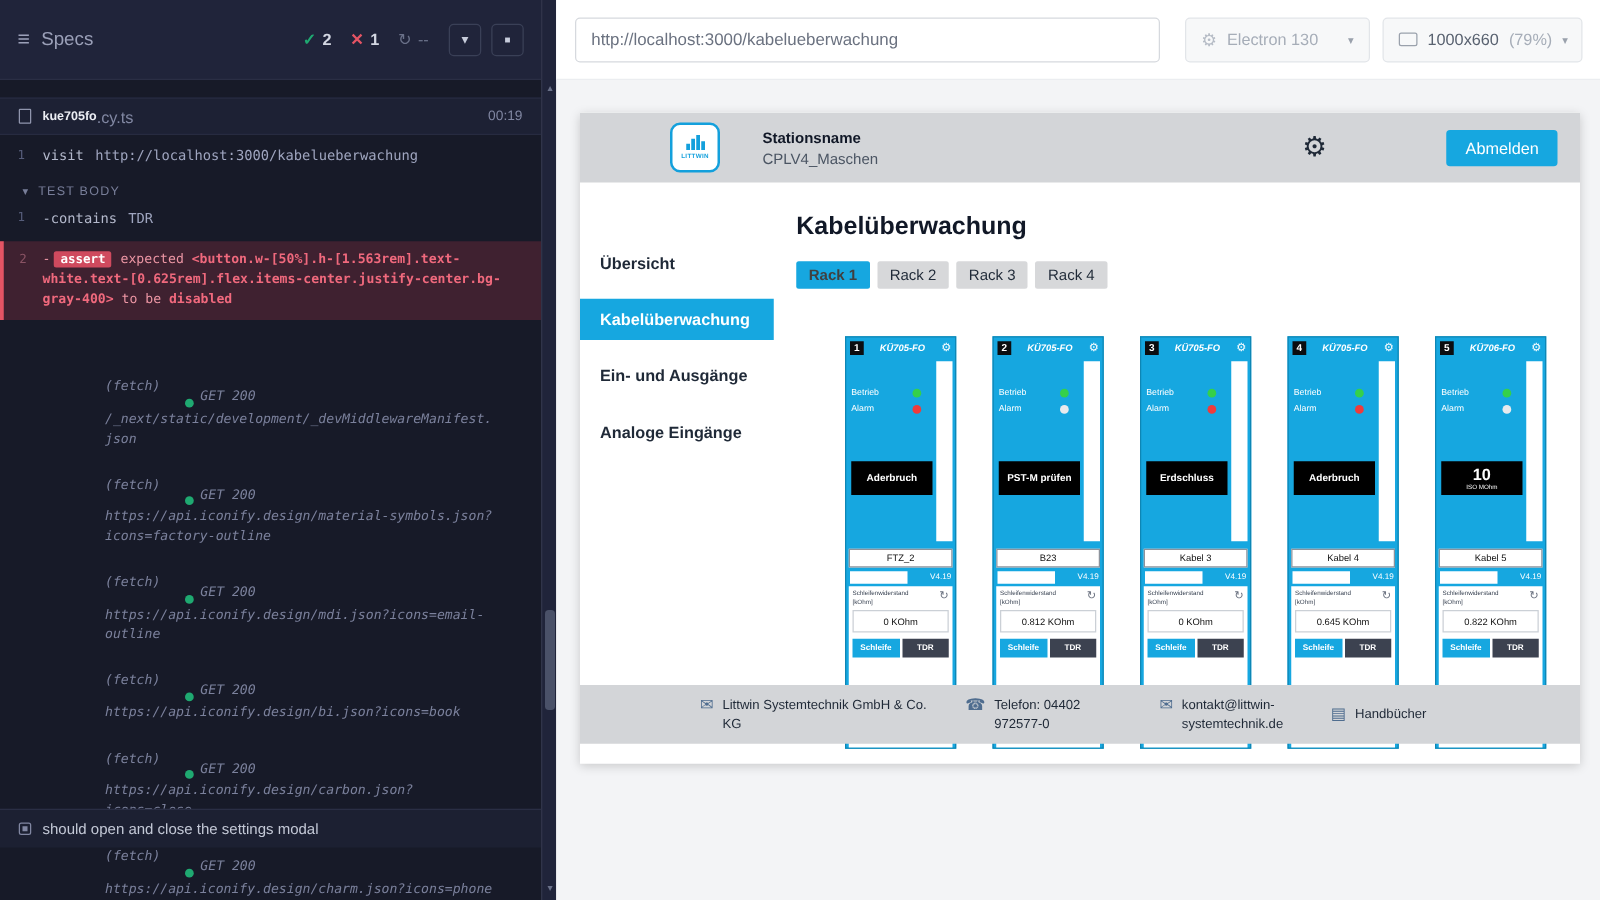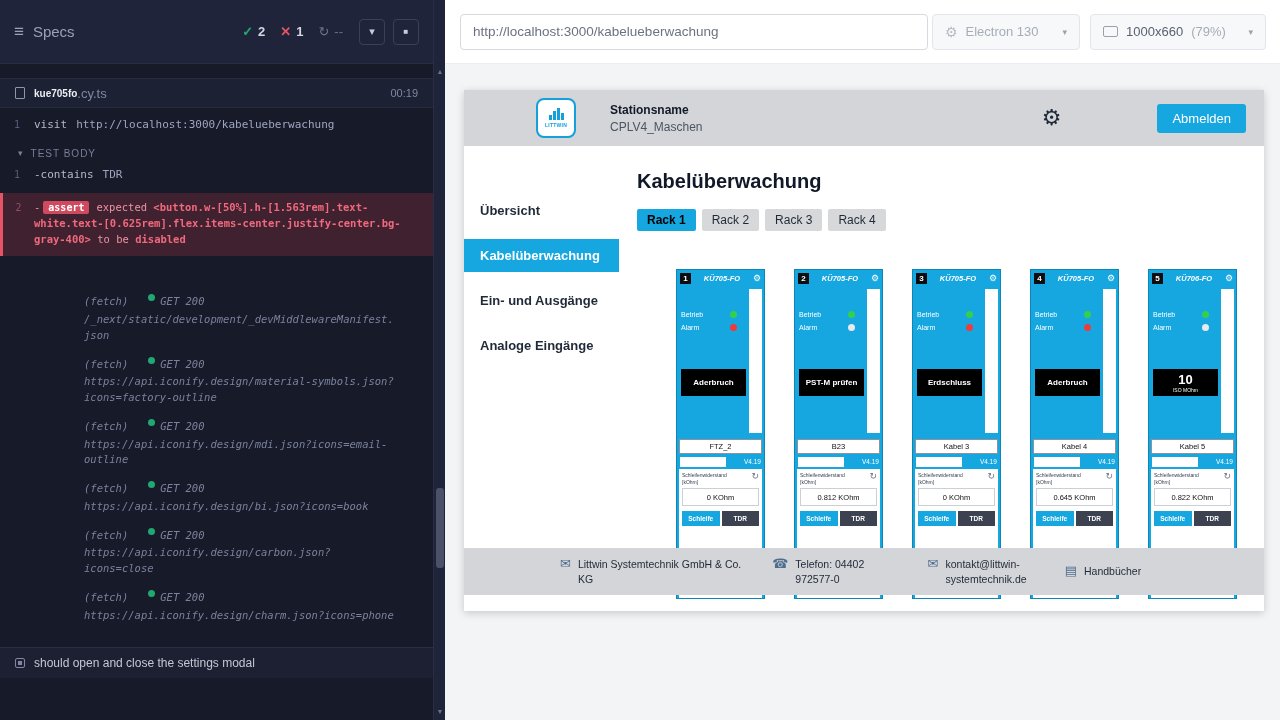--- a/index.html
+++ b/index.html
@@ -50,21 +50,21 @@
   .assert-content { width:372px; font-family:"DejaVu Sans Mono", monospace;
     font-size:10.5px; line-height:1.5; color:#ec96a4; overflow-wrap:anywhere; }
   .assert-badge { background:#cf4a5e; color:#fff; font-weight:bold; padding:1px 5px;
     border-radius:2px; margin:0 7px 0 3px; font-size:10px; }
   .assert-strong { font-weight:bold; color:#f0697d; }
 
   .fetches { margin-top:38px;padding-left:18px; }
   .fetch { padding-left:66px; margin-bottom:13px; font-family:"DejaVu Sans Mono", monospace;
     font-style:italic; font-size:10.5px; color:#7b819c; line-height:1.5; cursor:pointer; }
   .fetch-head { display:flex; align-items:center; gap:20px; }
-  .fetch-status { display:flex; align-items:flex-start; gap:5px; }
+  .fetch-status { display:flex; align-items:flex-end; gap:5px;margin-top:16px; }
   .okdot { width:7px; height:7px; border-radius:50%; background:#1fa971; flex-shrink:0; }
   .fetch-url { width:312px; overflow-wrap:anywhere; margin-top:2px; }
 
   .next-test { position:absolute; left:0; top:647px; width:433px; height:31px;
     background:#1c2032; border-top:1px solid #2a2e44; display:flex; align-items:center;
     gap:9px; padding:0 15px; color:#c3c8d6; font-size:12px; cursor:pointer; }
   .test-icon { width:10px; height:10px; border:1px solid #8187a2; border-radius:2px;
     flex-shrink:0; display:flex; align-items:center; justify-content:center; }
   .test-icon::after { content:""; width:4px; height:4px; background:#8187a2; }
 
@@ -80,21 +80,21 @@
   .topbar { height:64px; background:#fff; display:flex; align-items:center;
     padding:0 14px 0 15px; border-bottom:1px solid #ebedf0; }
   .url-input { width:468px; height:36px; border:1px solid #d6d9de; border-radius:4px;
     display:flex; align-items:center; padding:0 12px; color:#6b7280; font-size:13.5px;
     background:#fff; }
   .topbar-spacer { flex:1; }
   .select { height:36px; border:1px solid #e2e5e9; border-radius:4px; background:#f7f8f9;
     display:flex; align-items:center; gap:8px; padding:0 12px; cursor:pointer; }
   .browser-select { width:148px; color:#a6adb8; font-size:13px; margin-right:10px; }
   .electron-glyph { font-size:14px; color:#b6bcc6; }
-  .viewport-select { width:176px; color:#596270; font-size:13px; }
+  .viewport-select { width:160px; color:#596270; font-size:13px; }
   .vp-icon { width:15px; height:11px; border:1.5px solid #9aa1ac; border-radius:2px; flex-shrink:0; }
   .vp-zoom { color:#a6adb8; }
   .sel-chev { margin-left:auto; color:#9aa1ac; font-size:9px; }
 
   
   .aut { position:absolute; left:19px; top:90px; width:800px; height:521px;
     background:#fff; box-shadow:0 2px 8px rgba(0,0,0,.18); overflow:hidden; }
   .app-header { height:56px; background:#d3d5d8; display:flex; align-items:center; padding:0 18px; }
   .logo { width:40px; height:40px; margin-left:54px; background:#fff; border:2px solid #13a0dc;
     border-radius:8px; display:flex; flex-direction:column; align-items:center;
@@ -114,21 +114,21 @@
   .app-nav { width:155px; padding-top:48px; flex-shrink:0; }
   .nav-item { font-size:13px; font-weight:600; color:#1f2937; padding:9px 0 9px 16px;
     margin-bottom:12px; cursor:pointer; }
   .nav-item.active { background:#16a7e0; color:#fff; }
 
   .app-main { flex:1; padding:24px 0 0 18px; position:relative; overflow:hidden; }
   .page-title { font-size:20px; font-weight:700; color:#111827; margin-bottom:16px; }
   .tabs { display:flex; gap:6px; }
   .tab { font-size:12px; padding:4px 10px; border-radius:2px; background:#d7d8da;
     color:#1f2937; cursor:pointer; border:none; }
-  .tab.active { background:#16a7e0; color:#000000; font-weight:600; }
+  .tab.active { background:#16a7e0; color:#404040; font-weight:600; }
 
   .cards { display:flex; gap:29px; margin:38px 0 0 39px; }
   .card { width:89px; height:330px; background:#16a7e0; border:1px solid #0e86b5;
     display:flex; flex-direction:column; flex-shrink:0; }
   .card-head { display:flex; align-items:center; height:17px; padding:0 3px; gap:3px; }
   .card-num { width:11px; height:11px; background:#0b0d10; color:#fff; font-size:8px;
     font-weight:bold; display:flex; align-items:center; justify-content:center; }
   .card-model { flex:1; text-align:center; color:#fff; font-size:7.5px; font-weight:bold;font-style:italic; }
   .card-gear { color:#fff; font-size:9px; background:none; border:none; cursor:pointer; line-height:1; }
   .card-mid { display:flex; height:146px; }

